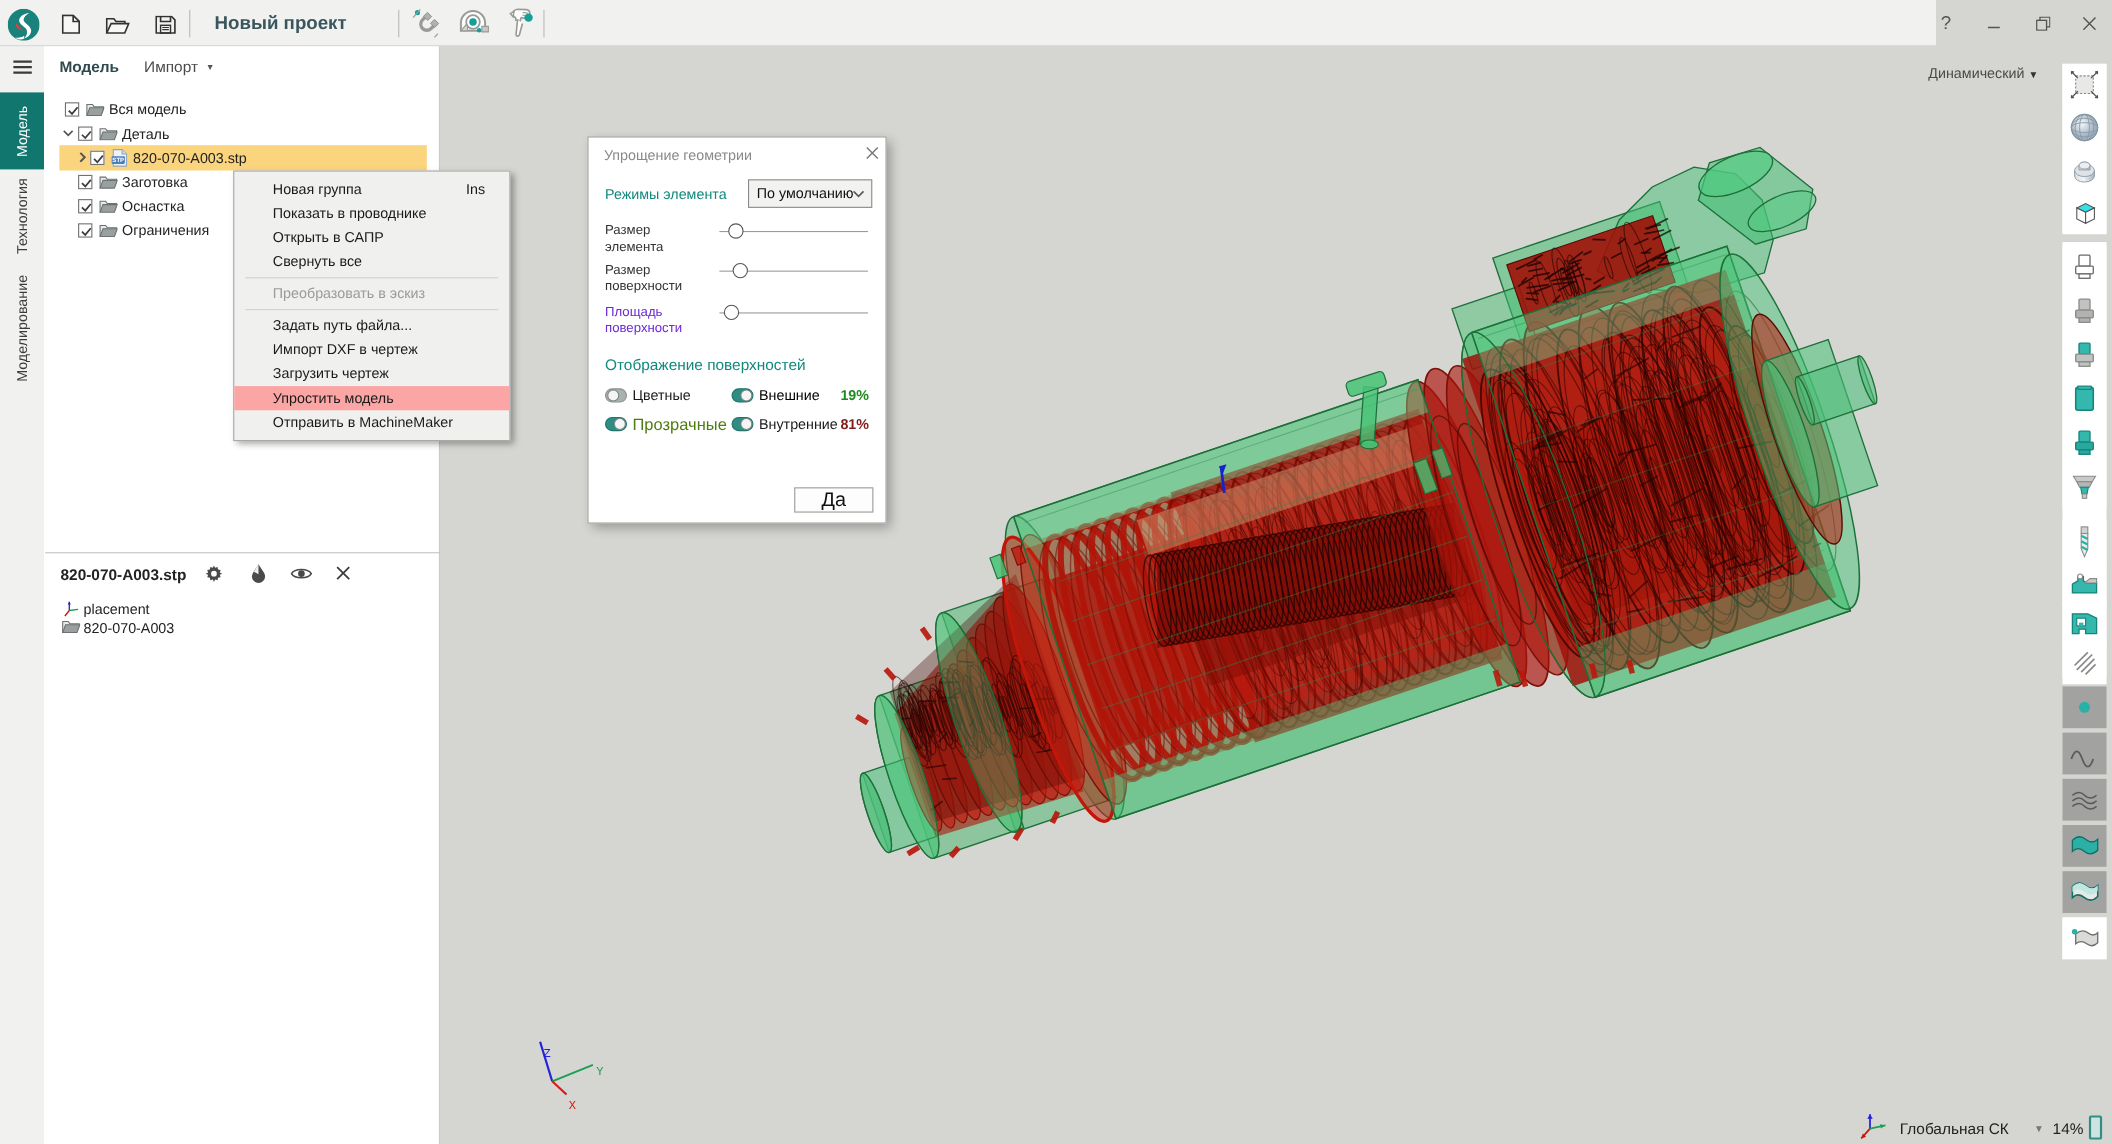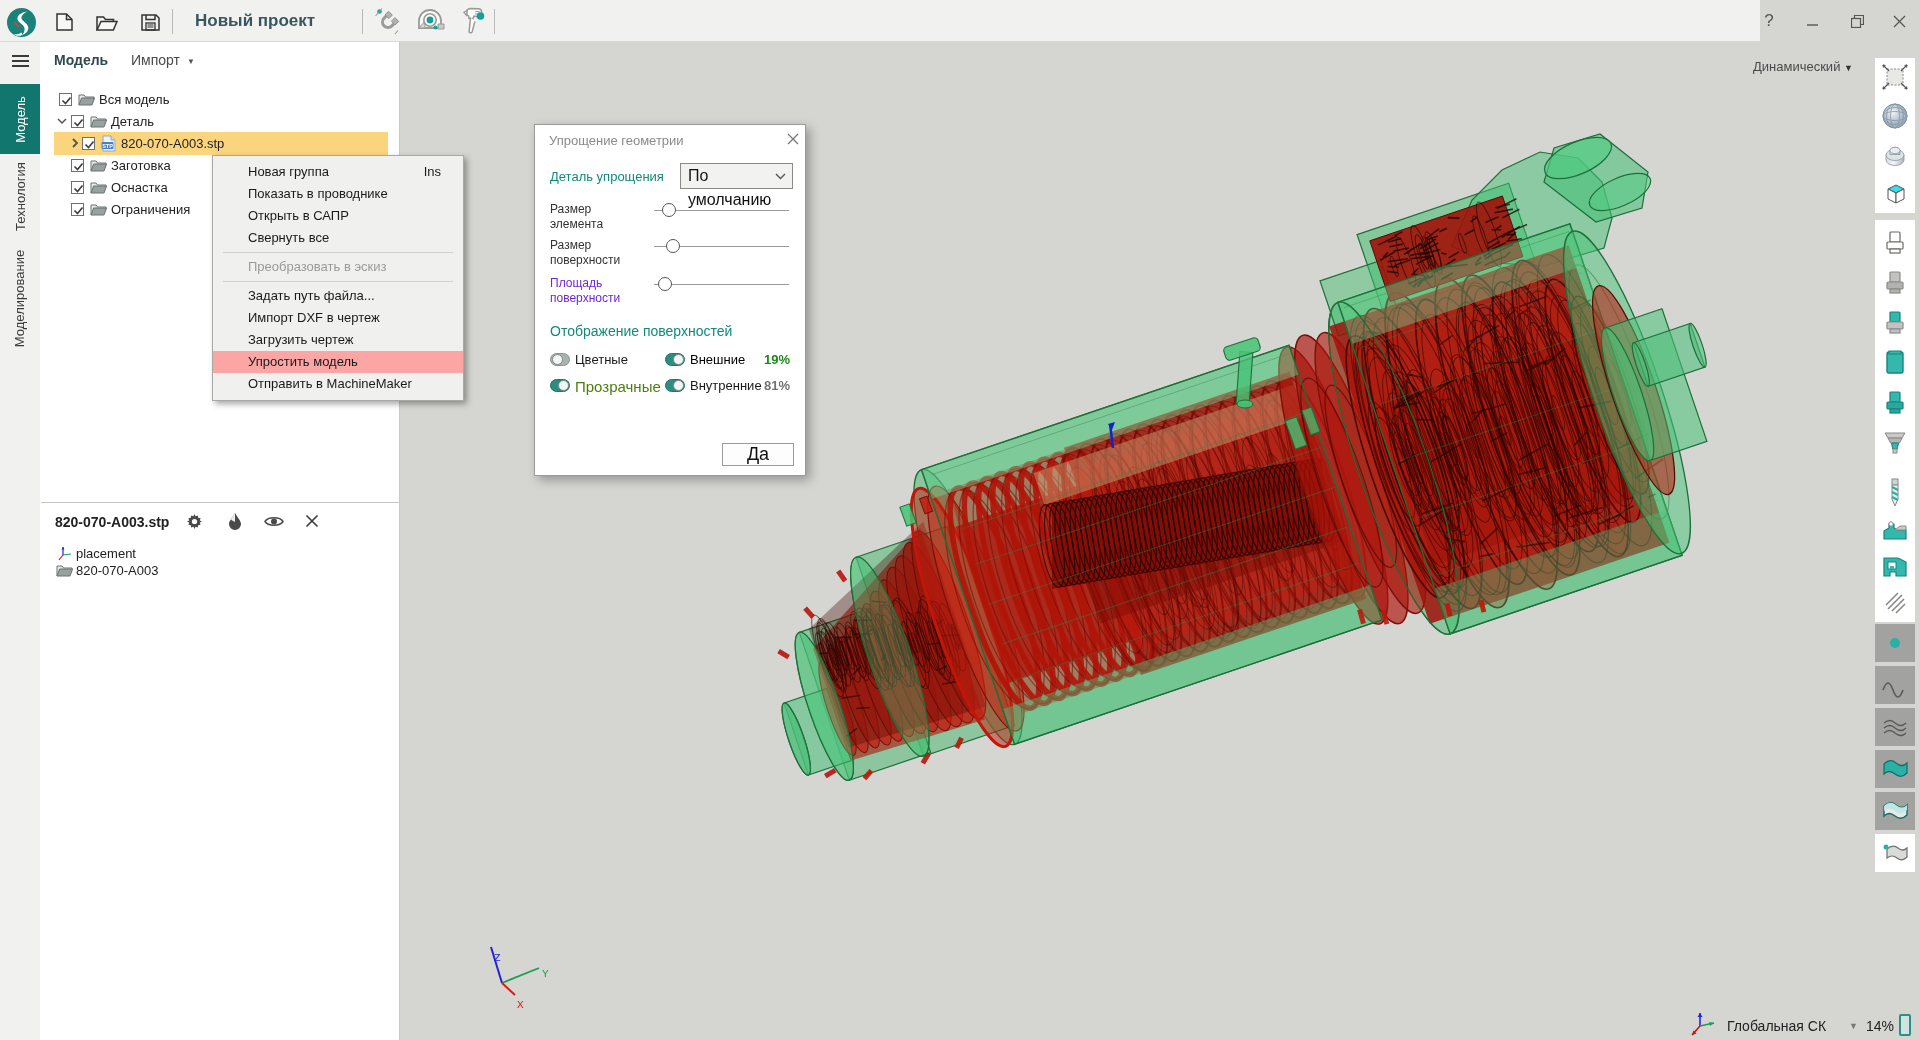--- a/index.html
+++ b/index.html
@@ -807,22 +807,22 @@
     <div class="mi">Импорт DXF в чертеж</div>
     <div class="mi">Загрузить чертеж</div>
     <div class="mi" style="background:#fca5a5">Упростить модель</div>
     <div class="mi">Отправить в MachineMaker</div>
   </div>
 <div id="dialog">
     <div class="abs" style="left:14px;top:8px;font-size:13px;color:#8a8a8a">Упрощение геометрии</div>
     <svg class="abs" style="left:252px;top:8px" width="12" height="12">
       <path d="M1 1 L11 11 M11 1 L1 11" stroke="#777" stroke-width="1.3"></path>
     </svg>
-    <div class="abs teal" style="left:15px;top:44px;font-size:13px">Деталь упрощения</div>
-    <div class="abs" style="left:145px;top:38px;width:113px;height:26px;background:#f2f2f0;border:1px solid #8a8a88;font-size:16px;color:#111;line-height:24px;padding-left:7px">По умолчанию<svg style="position:absolute;right:6px;top:9px" width="11" height="7">
+    <div class="abs teal" style="left:15px;top:44px;font-size:13px">Режимы элемента</div>
+    <div class="abs" style="left:145px;top:38px;width:113px;height:26px;background:#f2f2f0;border:1px solid #8a8a88;font-size:13px;color:#111;line-height:24px;padding-left:7px">По умолчанию<svg style="position:absolute;right:6px;top:9px" width="11" height="7">
         <path d="M1 1 l4.5 4.5 L10 1" fill="none" stroke="#555" stroke-width="1.4"></path>
       </svg></div>
     <div class="abs" style="left:15px;top:77px;font-size:12px;color:#333;line-height:15px">Размер<br>элемента</div>
     <div class="abs" style="left:119px;top:85px;width:135px;height:1px;background:#9a9a98"></div>
     <div class="abs" style="left:127px;top:78px;width:14px;height:14px;border-radius:50%;background:#fff;border:1.5px solid #555"></div>
     <div class="abs" style="left:15px;top:113px;font-size:12px;color:#333;line-height:15px">Размер<br>поверхности</div>
     <div class="abs" style="left:119px;top:121px;width:135px;height:1px;background:#9a9a98"></div>
     <div class="abs" style="left:131px;top:114px;width:14px;height:14px;border-radius:50%;background:#fff;border:1.5px solid #555"></div>
     <div class="abs" style="left:15px;top:151px;font-size:12px;color:#6d28d9;line-height:15px">Площадь<br>поверхности</div>
     <div class="abs" style="left:119px;top:159px;width:135px;height:1px;background:#9a9a98"></div>
@@ -838,21 +838,21 @@
     <div class="abs" style="left:40px;top:253px;font-size:15px;color:#4d7c0f">Прозрачные</div>
     <div class="tgl" style="left:130px;top:228px;background:#2e8c82;border:1px solid #20756c">
       <span class="knob" style="right:0px"></span>
     </div>
     <div class="abs" style="left:155px;top:227px;font-size:13px;color:#000000">Внешние</div>
     <div class="tgl" style="left:130px;top:254px;background:#2e8c82;border:1px solid #20756c">
       <span class="knob" style="right:0px"></span>
     </div>
     <div class="abs" style="left:155px;top:253px;font-size:13px;color:#1a1a1a">Внутренние</div>
     <div class="abs" style="left:229px;top:227px;font-size:13px;font-weight:bold;color:#1e8a1e">19%</div>
-    <div class="abs" style="left:229px;top:253px;font-size:13px;font-weight:bold;color:#737373">81%</div>
+    <div class="abs" style="left:229px;top:253px;font-size:13px;font-weight:bold;color:#7f1d1d">81%</div>
     <div class="abs" style="left:187px;top:318px;width:72px;height:23px;border:1px solid #9a9a98;background:#fdfdfd;font-size:18px;color:#111;text-align:center;line-height:21px">Да</div>
   </div>
 <div class="rtool" style="top:58px;height:154px;z-index:7"></div>
 <div class="rtool" style="top:220px;height:396px;z-index:7"></div>
 <div class="rtool" style="top:834px;height:38px;z-index:7"></div>
 <div class="rcell" style="top:58px;height:38px;background:#fff;z-index:8">
     <svg width="26" height="26" viewBox="0 0 26 26">
       <rect x="5" y="5" width="16" height="16" fill="#e8e8e6" stroke="#888" stroke-width="1" stroke-dasharray="2 1.5"></rect>
       <path d="M1 1 l6 6 M25 1 l-6 6 M1 25 l6 -6 M25 25 l-6 -6" stroke="#555" stroke-width="1.2"></path>
       <path d="M1 1 l2.5 0.5 M1 1 l0.5 2.5 M25 1 l-2.5 0.5 M25 1 l-0.5 2.5 M1 25 l2.5 -0.5 M1 25 l0.5 -2.5 M25 25 l-2.5 -0.5 M25 25 l-0.5 -2.5" stroke="#555" stroke-width="1.2"></path>

